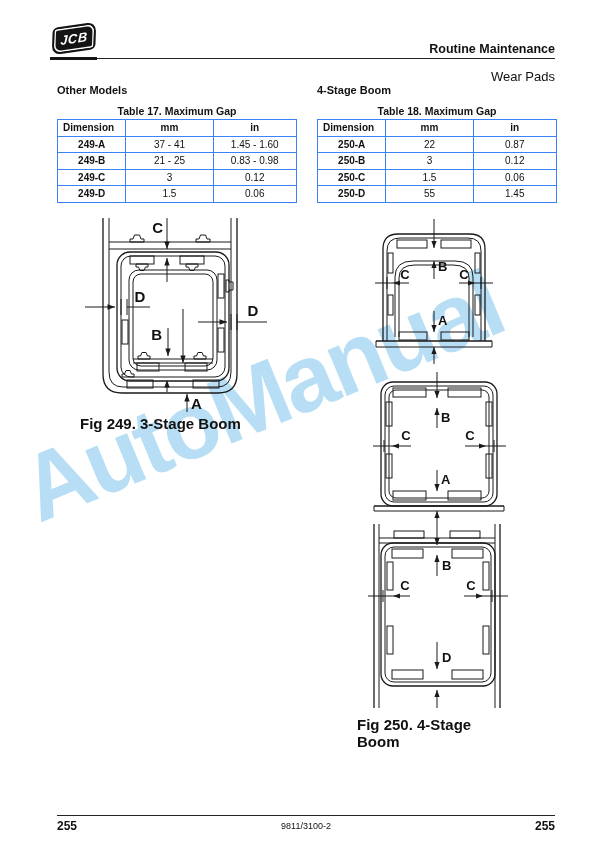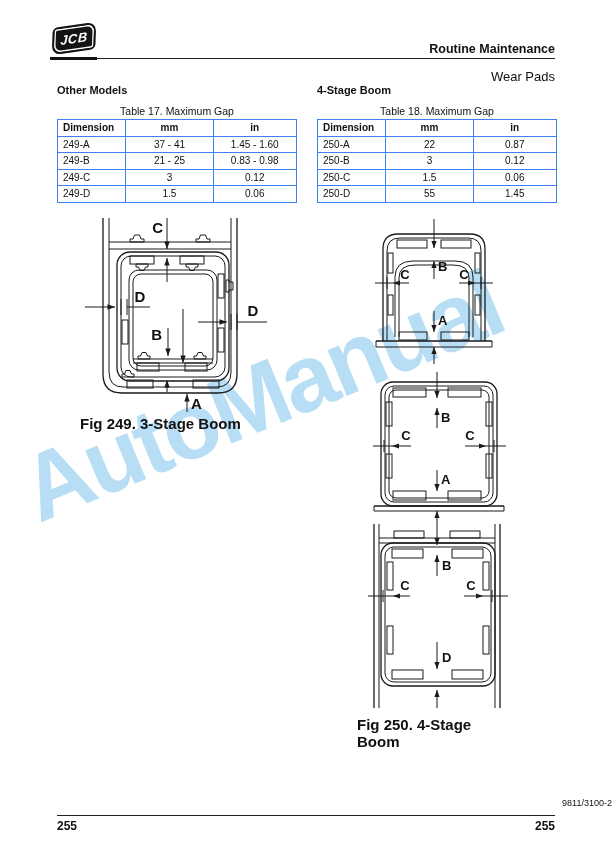--- a/index.html
+++ b/index.html
@@ -17,41 +17,41 @@
   .header-subtitle{position:absolute;right:57px;top:69px;font-size:13px;z-index:2;}
   
   .watermark{position:absolute;left:46px;top:444px;height:96px;line-height:92px;
         font-size:94px;font-weight:bold;letter-spacing:-3px;color:#b7def4;white-space:nowrap;
         transform:rotate(-22.5deg);transform-origin:0 100%;z-index:0;}
   
   .col{position:absolute;top:84px;width:240px;z-index:1;}
   .col-left{left:57px;}
   .col-right{left:317px;}
   .section-heading{margin:0 0 9px 0;font-size:11px;font-weight:bold;}
-  .table-title{text-align:center;font-weight:normal;font-size:10.5px;margin:0 0 2px 0;}
+  .table-title{text-align:center;font-weight:bold;font-size:10.5px;margin:0 0 2px 0;}
   table{width:100%;border-collapse:collapse;font-size:10px;}
   th,td{border:1px solid #3b82f6;padding:1.5px 5px;height:12.5px;}
   th{font-weight:bold;text-align:center;}
   th.dim-h{text-align:left;width:58px;}
-  td.dim{font-weight:normal;text-align:left;}
+  td.dim{font-weight:bold;text-align:center;}
   td.val{text-align:center;}
   col.c-mm{width:92px;} col.c-in{width:88px;}
   
   svg{display:block;overflow:visible;}
   svg text{font-family:"Liberation Sans",sans-serif;font-weight:bold;fill:#111;}
   .fig249-wrap{margin-top:13px;margin-left:23px;width:210px;}
   .figcap{font-weight:bold;font-size:15px;margin-top:3px;}
   .figR1{margin-top:16px;margin-left:58px;}
   .figR2{margin-top:8px;margin-left:56px;}
   .figR3{margin-top:0px;margin-left:51px;}
   .capR-wrap{margin-left:40px;width:160px;margin-top:8px;}
   
   .footer-rule{position:absolute;left:57px;right:57px;top:815px;border-top:1.4px solid #222;}
   .footer-left{position:absolute;left:57px;top:819px;font-weight:bold;font-size:12px;}
-  .footer-center{position:absolute;left:0;right:0;top:798px;text-align:right;font-size:9px;}
+  .footer-center{position:absolute;left:0;right:0;top:821px;text-align:center;font-size:9px;}
   .footer-right{position:absolute;right:57px;top:819px;font-weight:bold;font-size:12px;}
   .ln{stroke:#1a1a1a;stroke-width:1;fill:none;}
   .ln-hv{stroke:#1a1a1a;stroke-width:1.3;fill:none;}
   .pad{stroke:#1a1a1a;stroke-width:1;fill:none;}
   .dim{stroke:#1a1a1a;stroke-width:1;fill:none;}
   .arr{fill:#1a1a1a;stroke:none;}
 </style>
 </head>
 <body>
 

